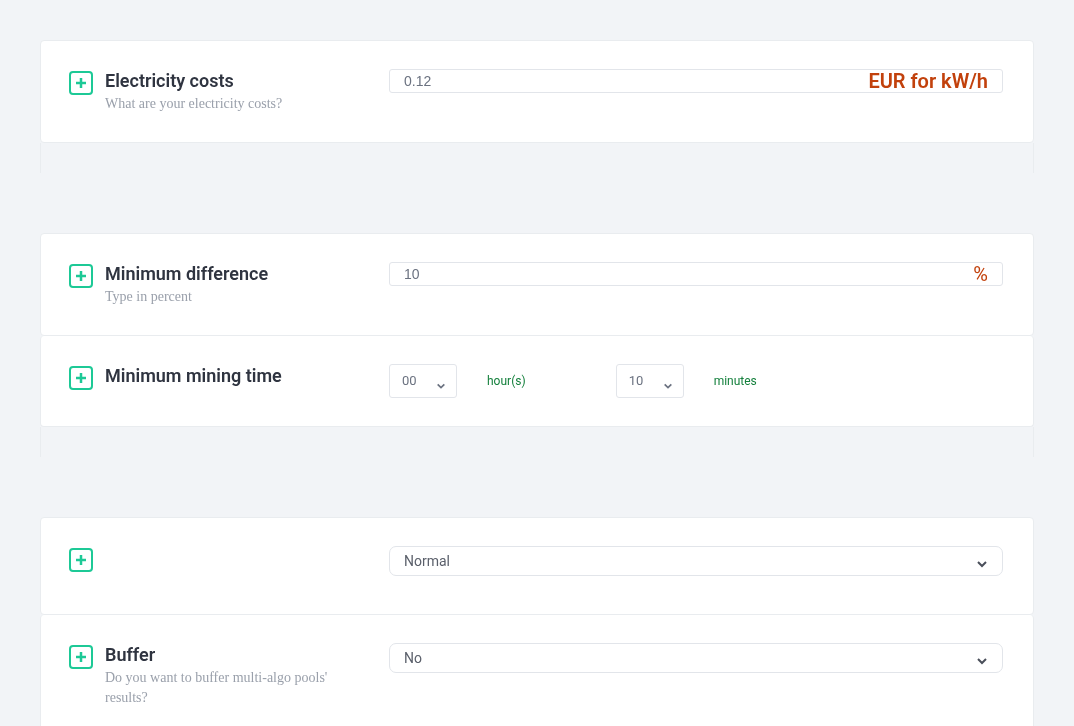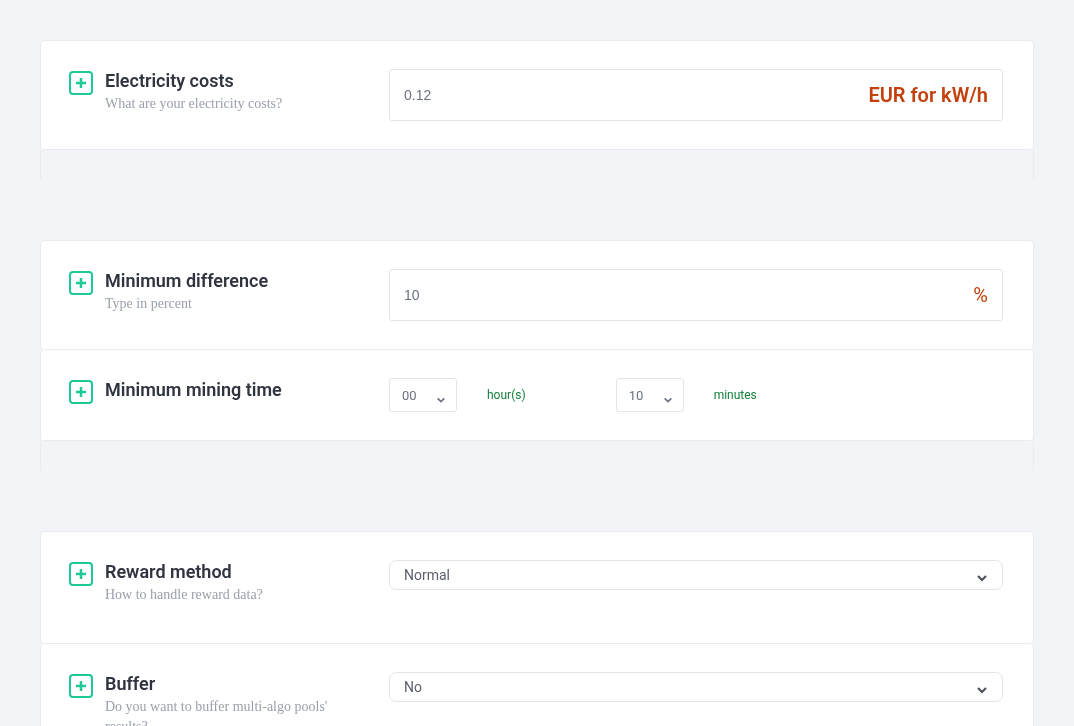--- a/index.html
+++ b/index.html
@@ -79,21 +79,21 @@
     }
     .control-col {
       flex: 1;
     }
     .input-group {
       display: flex;
       align-items: center;
       border: 1px solid #e2e5ea;
       border-radius: 3px;
       background: #fff;
-      height: 52px;
+      height: 24px;
       padding: 0 14px;
     }
     .input-group input {
       flex: 1;
       border: none;
       outline: none;
       font-size: 14px;
       color: #6b7280;
       background: transparent;
       height: 100%;
@@ -256,24 +256,20 @@
   <div class="divider-strip"></div>
   <div class="gap-lg"></div>
 
   <div class="card" style="padding-bottom:38px;">
     <div class="label-col">
       <div class="plus-icon">
         <svg viewBox="0 0 12 12">
             <path d="M6 1v10M1 6h10"></path>
           </svg>
       </div>
-      <div class="label-text">
-        <div class="label-title">Reward method</div>
-        <div class="label-sub">How to handle reward data?</div>
-      </div>
     </div>
     <div class="control-col">
       <div class="select-full">
         <span class="val">Normal</span>
         <span class="chev">
           <svg viewBox="0 0 12 12">
               <path d="M2 4l4 4 4-4"></path>
             </svg>
         </span>
       </div>

